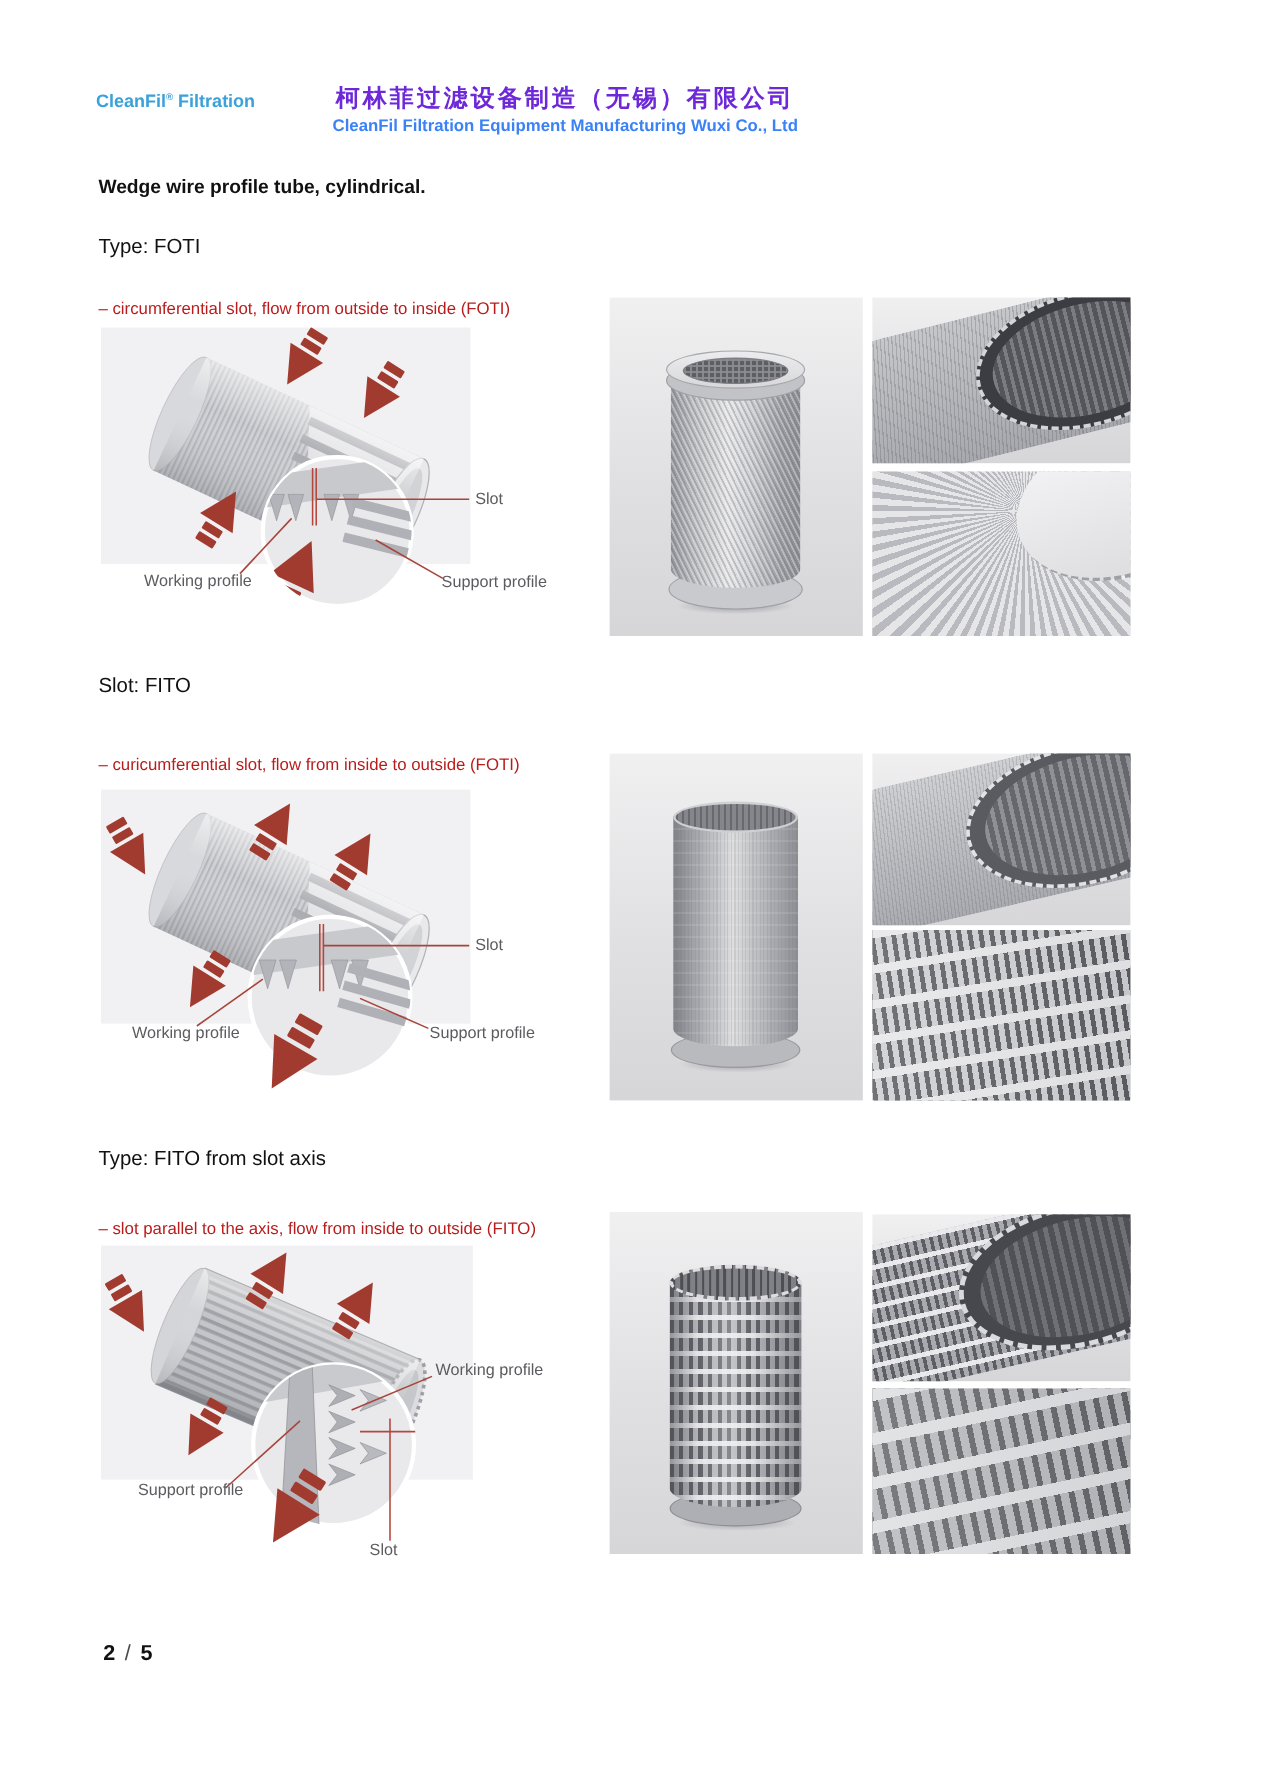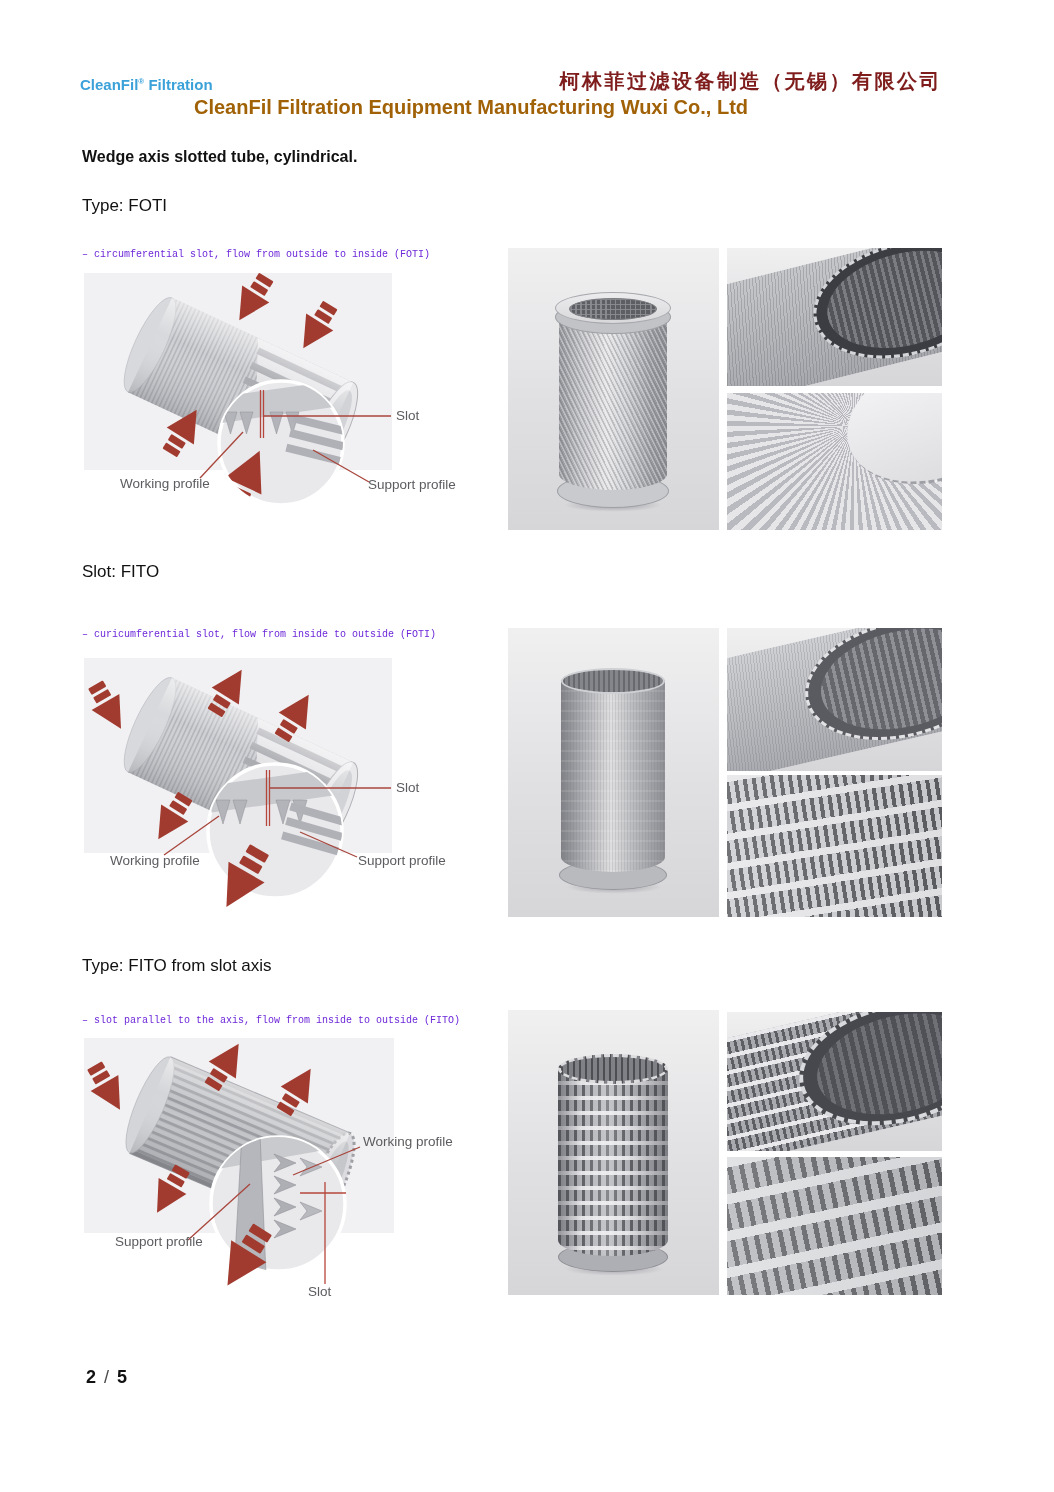--- a/index.html
+++ b/index.html
@@ -1,25 +1,25 @@
 <!DOCTYPE html>
 <html><head>
 <meta charset="utf-8">
 <style>
   html,body{margin:0;padding:0;background:#ffffff;}
   .page{position:relative;width:942px;height:1492px;background:#ffffff;overflow:hidden;
         font-family:"Liberation Sans", sans-serif;color:#111;}
   
   .logo{position:absolute;left:80px;top:76px;font-size:15px;font-weight:bold;color:#3ba1d9;white-space:nowrap;}
   .logo sup{font-size:8px;vertical-align:super;}
-  .co-zh{position:absolute;left:0;top:68px;width:100%;text-align:right;font-size:20px;font-weight:bold;letter-spacing:2.5px;color:#7f1d1d;}
-  .co-en{position:absolute;left:0;top:96px;width:100%;text-align:center;font-size:20px;font-weight:bold;color:#a16207;}
+  .co-zh{position:absolute;left:0;top:68px;width:100%;text-align:center;font-size:20px;font-weight:bold;letter-spacing:2.5px;color:#6d28d9;}
+  .co-en{position:absolute;left:0;top:96px;width:100%;text-align:center;font-size:14px;font-weight:bold;color:#3b82f6;}
   .doc-title{position:absolute;left:82px;top:148px;font-size:16px;font-weight:bold;}
   .sec-h{position:absolute;left:82px;font-size:17px;font-weight:normal;}
-  .sec-cap{position:absolute;left:82px;font-size:10px;color:#6d28d9;font-family:Liberation Mono, monospace;}
+  .sec-cap{position:absolute;left:82px;font-size:14px;color:#b91c1c;}
   .footer{position:absolute;left:86px;top:1367px;font-size:18px;font-weight:bold;letter-spacing:1px;}
   .footer .sep{margin:0 7px;color:#4a4a4a;font-weight:normal;}
   
   .diagram{position:absolute;}
   .diagram svg{position:absolute;left:0;top:0;}
   .dlabel{position:absolute;font-size:13.5px;color:#5c5c60;white-space:nowrap;}
   
   .photo{position:absolute;overflow:hidden;background:linear-gradient(180deg,#f0f0f1 0%,#e0e0e2 55%,#d6d6d9 100%);}
   .photo *{position:absolute;}
   
@@ -93,21 +93,21 @@
 </style>
 </head>
 <body>
 
 <div class="page">
 
   <div class="logo"><span>CleanFil</span><sup>®</sup><span> Filtration</span></div>
   <div class="co-zh">柯林菲过滤设备制造（无锡）有限公司</div>
   <div class="co-en">CleanFil Filtration Equipment Manufacturing Wuxi Co., Ltd</div>
 
-  <div class="doc-title">Wedge axis slotted tube, cylindrical.</div>
+  <div class="doc-title">Wedge wire profile tube, cylindrical.</div>
 
   <div class="sec-h" style="top:196px">Type: FOTI</div>
   <div class="sec-cap" style="top:249px">– circumferential slot, flow from outside to inside (FOTI)</div>
 
   <div class="diagram" style="left:84px;top:270px;width:478px;height:240px">
     <svg width="478" height="240" viewBox="0 0 478 240">
       <defs>
         <pattern id="d1w" width="4.2" height="10" patternUnits="userSpaceOnUse">
           <rect width="4.2" height="10" fill="#cfd0d4"></rect>
             <rect width="1.7" height="10" fill="#b4b5ba"></rect>

